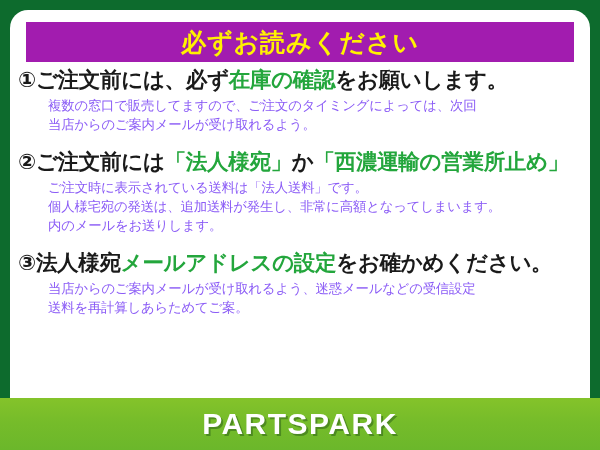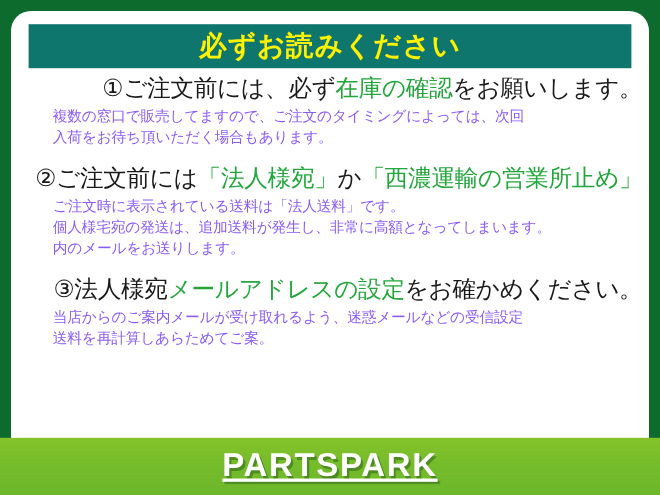--- a/index.html
+++ b/index.html
@@ -36,21 +36,21 @@
     overflow: hidden;
   }
 
   
   .header-band {
     position: absolute;
     left: 16px;
     top: 12px;
     width: 548px;
     height: 40px;
-    background: #0f766e;
+    background: #a21caf;
     display: flex;
     align-items: center;
     justify-content: center;
   }
   .header-title {
     color: #fff200;
     font-size: 25px;
     font-weight: bold;
     letter-spacing: 1px;
     line-height: 1;
@@ -64,27 +64,26 @@
     top: 58px;
     width: 580px;
   }
 
   .item {
     padding: 0 6px 0 8px;
   }
 
   .item-heading {
     font-size: 21.5px;
-    font-weight: normal;
+    font-weight: bold;
     color: #1a1a1a;
     line-height: 1.16;
     letter-spacing: -0.3px;
     white-space: nowrap;
     margin: 0;
-    text-align: right;
   }
   .item-heading.wrap {
     white-space: normal;
   }
   .heading-cont {
     display: block;
     padding-left: 18px;
   }
 
   .hl {
@@ -120,21 +119,20 @@
     align-items: center;
     justify-content: center;
   }
   #brand-wordmark {
     color: #ffffff;
     font-size: 30px;
     font-weight: bold;
     letter-spacing: 1.5px;
     text-shadow: 2px 2px 0 rgba(30, 80, 20, 0.45);
     line-height: 1;
-    text-decoration: underline;
   }
 </style>
 </head>
 <body>
 
 <div id="notice-card">
 
   <div id="panel">
 
     <div class="header-band">
@@ -142,21 +140,21 @@
     </div>
 
     <div class="content">
 
       <div class="item" id="item-1">
         <p class="item-heading">
           <span>①</span><span>ご注文前には、必ず</span><span class="hl">在庫の確認</span><span>をお願いします。</span>
         </p>
         <p class="item-body">
           <span class="bline">複数の窓口で販売してますので、ご注文のタイミングによっては、次回</span>
-          <span class="bline">入荷をお待ち頂いただく場合もあります。</span>
+          <span class="bline">当店からのご案内メールが受け取れるよう。</span>
         </p>
       </div>
 
       <div class="item" id="item-2">
         <p class="item-heading wrap">
           <span>②</span><span>ご注文前には</span><span class="hl">「法人様宛」</span><span>か</span><span class="hl">「西濃運輸の営業所止め」</span>
         </p>
         <p class="item-body">
           <span class="bline">ご注文時に表示されている送料は「法人送料」です。</span>
           <span class="bline">個人様宅宛の発送は、追加送料が発生し、非常に高額となってしまいます。</span>

